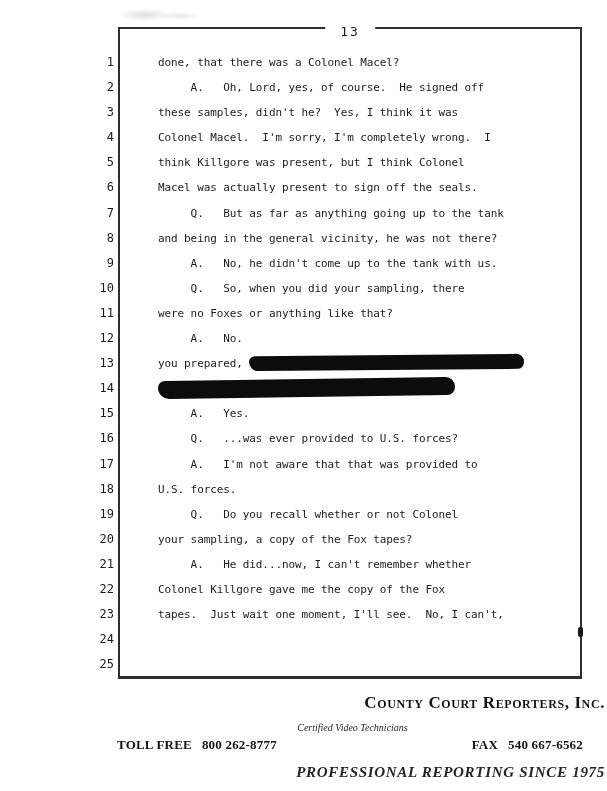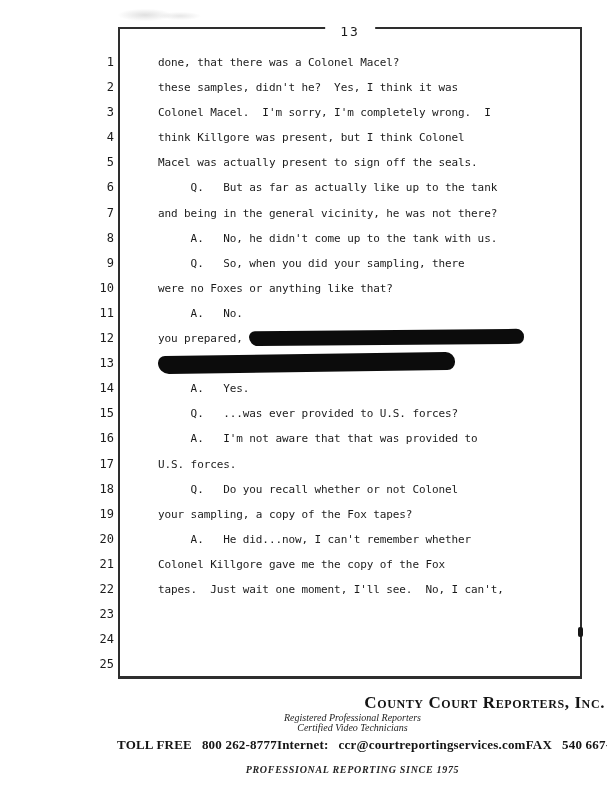--- a/index.html
+++ b/index.html
@@ -63,23 +63,23 @@
   .sub2{top:722px;}
   .footer-contact{
     position:absolute;top:737px;left:117px;width:466px;
     display:flex;justify-content:space-between;align-items:baseline;
     font-family:"Liberation Serif",serif;font-weight:700;font-size:13px;
     letter-spacing:0.2px;color:#141414;
   }
   .contact-seg{white-space:nowrap;}
   .contact-seg .lbl{margin-right:10px;}
   .footer-tagline{
-    position:absolute;top:764px;left:100px;width:505px;text-align:center;
+    position:absolute;top:764px;left:100px;width:505px;text-align:right;
     font-family:"Liberation Serif",serif;font-style:italic;font-weight:600;
-    font-size:10px;letter-spacing:0.7px;color:#242424;
+    font-size:15px;letter-spacing:0.7px;color:#242424;
   }
 </style>
 </head>
 <body>
 
 <div class="page">
 
   <div class="smudge s1"></div>
   <div class="smudge s2"></div>
 
@@ -111,53 +111,50 @@
       <div class="num">25</div>
     </div>
 
   <div class="t-box">
     <div class="page-num">13</div>
     <div class="edge-mark"></div>
   </div>
 
   <div class="tlines">
       <div class="tline"><span class="line-text">done, that there was a Colonel Macel?</span></div>
+      <div class="tline"><span class="line-text">     A.   Oh, Lord, yes, of course.  He signed off</span></div>
       <div class="tline"><span class="line-text">these samples, didn't he?  Yes, I think it was</span></div>
       <div class="tline"><span class="line-text">Colonel Macel.  I'm sorry, I'm completely wrong.  I</span></div>
       <div class="tline"><span class="line-text">think Killgore was present, but I think Colonel</span></div>
       <div class="tline"><span class="line-text">Macel was actually present to sign off the seals.</span></div>
-      <div class="tline"><span class="line-text">     Q.   But as far as actually like up to the tank</span></div>
+      <div class="tline"><span class="line-text">     Q.   But as far as anything going up to the tank</span></div>
       <div class="tline"><span class="line-text">and being in the general vicinity, he was not there?</span></div>
       <div class="tline"><span class="line-text">     A.   No, he didn't come up to the tank with us.</span></div>
       <div class="tline"><span class="line-text">     Q.   So, when you did your sampling, there</span></div>
       <div class="tline"><span class="line-text">were no Foxes or anything like that?</span></div>
       <div class="tline"><span class="line-text">     A.   No.</span></div>
       <div class="tline"><span class="line-text">you prepared, </span><span class="redaction" style="width: 275px; height: 15px; transform: rotate(-0.5deg); background: rgb(12, 12, 12);"></span></div>
       <div class="tline"><span class="line-text"></span><span class="redaction" style="width: 297px; height: 18px; transform: rotate(-0.8deg); background: rgb(12, 12, 12);"></span></div>
       <div class="tline"><span class="line-text">     A.   Yes.</span></div>
       <div class="tline"><span class="line-text">     Q.   ...was ever provided to U.S. forces?</span></div>
       <div class="tline"><span class="line-text">     A.   I'm not aware that that was provided to</span></div>
       <div class="tline"><span class="line-text">U.S. forces.</span></div>
       <div class="tline"><span class="line-text">     Q.   Do you recall whether or not Colonel</span></div>
       <div class="tline"><span class="line-text">your sampling, a copy of the Fox tapes?</span></div>
       <div class="tline"><span class="line-text">     A.   He did...now, I can't remember whether</span></div>
       <div class="tline"><span class="line-text">Colonel Killgore gave me the copy of the Fox</span></div>
       <div class="tline"><span class="line-text">tapes.  Just wait one moment, I'll see.  No, I can't,</span></div>
     </div>
 
   <div class="footer-company">County Court Reporters, Inc.</div>
-  <div class="footer-sub sub1">Registered Professional Reporters</div>
   <div class="footer-sub sub2">Certified Video Technicians</div>
 
   <div class="footer-contact">
     <span class="contact-seg">
       <span class="lbl">TOLL FREE</span><span>800 262-8777</span>
-    </span>
-    <span class="contact-seg">
-      <span class="lbl">Internet:</span><span>ccr@courtreportingservices.com</span>
     </span>
     <span class="contact-seg">
       <span class="lbl">FAX</span><span>540 667-6562</span>
     </span>
   </div>
 
   <div class="footer-tagline">PROFESSIONAL REPORTING SINCE 1975</div>
 
 </div>
 

